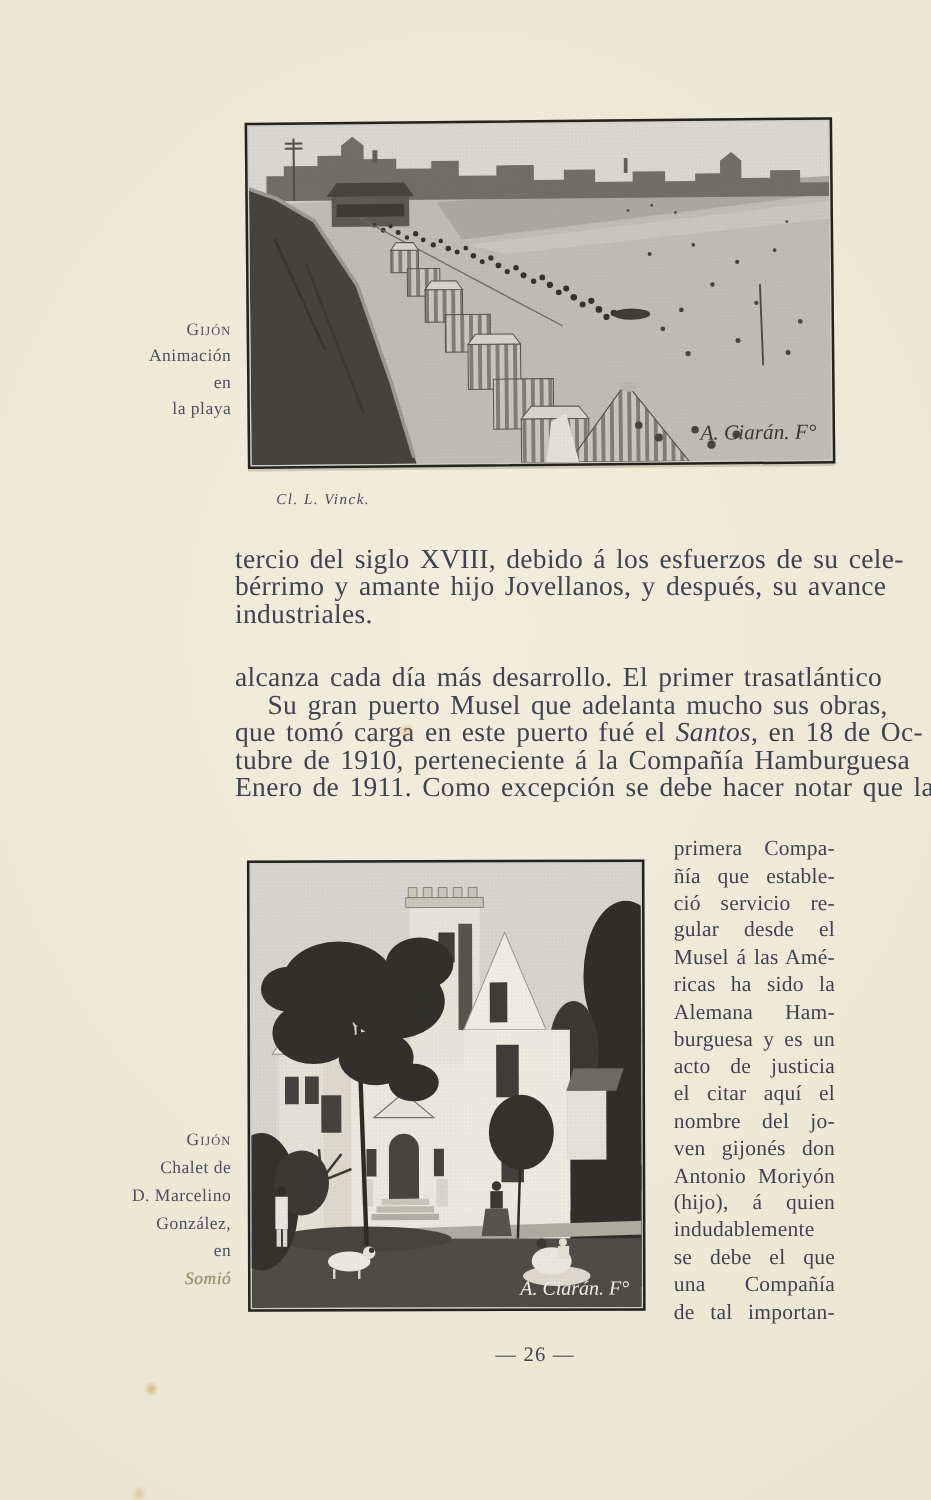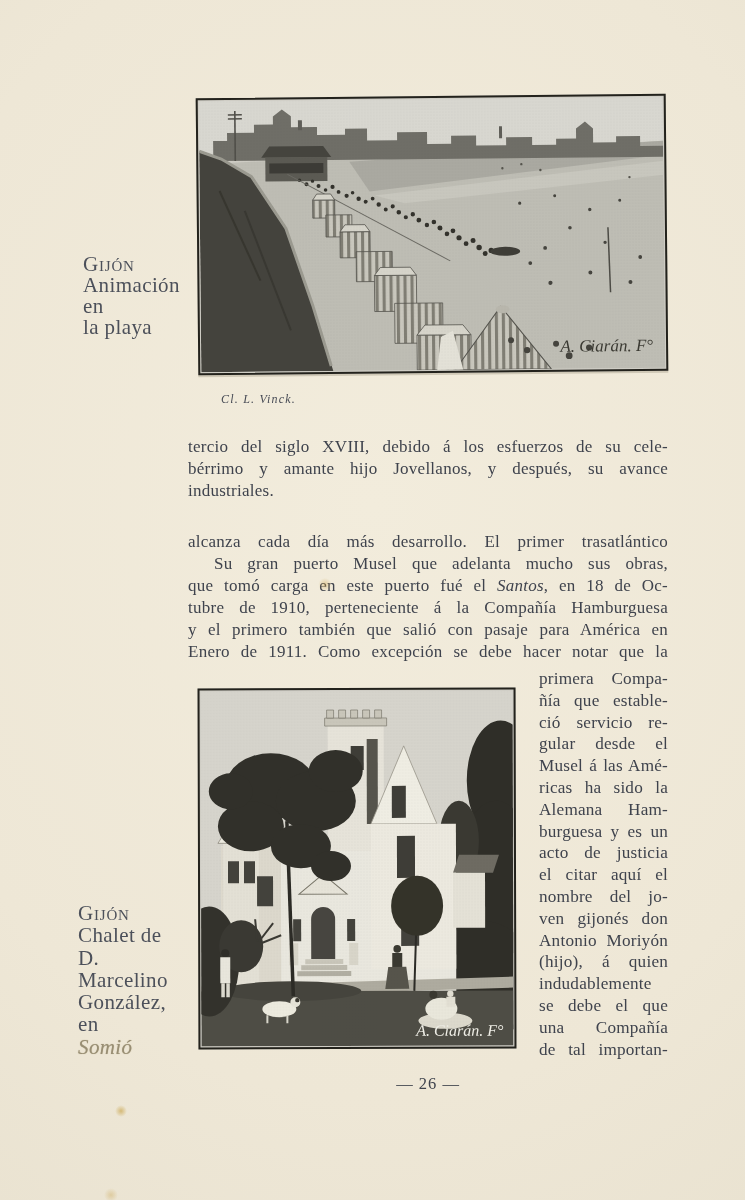--- a/index.html
+++ b/index.html
@@ -13,29 +13,29 @@
   .stain{position:absolute;border-radius:50%;pointer-events:none;}
   .stain.s1{left:318px;top:578px;width:14px;height:13px;background:radial-gradient(circle,#c69b3f66,#c69b3f00 70%);}
   .stain.s2{left:115px;top:1105px;width:12px;height:12px;background:radial-gradient(circle,#b8860b77,#b8860b00 70%);}
   .stain.s3{left:104px;top:1188px;width:14px;height:14px;background:radial-gradient(circle,#c49a3a55,#c49a3a00 70%);}
 
   .photo{position:absolute;border:2px solid #23221c;background:#cfcdc5;padding:1px;box-sizing:border-box;}
   .photo svg{display:block;}
   #photo1{left:197px;top:96px;width:470px;height:277px;transform:rotate(-0.55deg);box-shadow:0 2px 0 #cfc8b6;}
   #photo2{left:198px;top:688px;width:318px;height:361px;transform:rotate(-0.15deg);}
 
-  .margin-caption{position:absolute;text-align:left;color:#4c505a;font-size:21px;letter-spacing:.4px;}
+  .margin-caption{position:absolute;text-align:right;color:#4c505a;font-size:14px;letter-spacing:.4px;}
   #caption1{left:83px;top:254px;width:102px;line-height:21px;}
   #caption2{left:78px;top:902px;width:107px;line-height:22.3px;}
   .cap-head{font-variant:small-caps;letter-spacing:.8px;}
   .cap-faded{color:#988e74;text-shadow:0 0 1px #b9ad8e;font-style:italic;}
 
   .credit{position:absolute;left:221px;top:392px;font-style:italic;font-size:12px;letter-spacing:1.2px;color:#474b55;}
 
-  .textblock{position:absolute;left:188px;width:480px;font-size:17px;line-height:21.9px;letter-spacing:.25px;word-spacing:2.5px;}
+  .textblock{position:absolute;left:188px;width:480px;font-size:22px;line-height:21.9px;letter-spacing:.25px;word-spacing:2.5px;}
   #para1{top:436px;}
   #para2{top:531px;}
   .jline{text-align:justify;text-align-last:justify;white-space:nowrap;}
   .jline.indent{text-indent:26px;}
   .ital{font-style:italic;}
 
   #column{position:absolute;left:539px;top:668px;width:129px;font-size:17.2px;line-height:21.8px;letter-spacing:.2px;}
   #column .jline{white-space:nowrap;}
 
   .pagenum{position:absolute;left:188px;top:1074px;width:480px;text-align:center;font-size:16.5px;letter-spacing:1px;color:#3f434d;}
@@ -186,21 +186,20 @@
     <div class="jline">tercio del siglo XVIII, debido á los esfuerzos de su cele-</div>
     <div class="jline">bérrimo y amante hijo Jovellanos, y después, su avance</div>
     <div>industriales.</div>
   </div>
 
   <div class="textblock" id="para2">
     <div class="jline">alcanza cada día más desarrollo. El primer trasatlántico</div>
     <div class="jline indent">Su gran puerto Musel que adelanta mucho sus obras,</div>
     <div class="jline"><span>que tomó carga en este puerto fué el </span><span class="ital">Santos</span><span>, en 18 de Oc-</span></div>
     <div class="jline">tubre de 1910, perteneciente á la Compañía Hamburguesa</div>
-    <div class="jline">y el primero también que salió con pasaje para América en</div>
     <div class="jline">Enero de 1911. Como excepción se debe hacer notar que la</div>
   </div>
 
   <div class="photo" id="photo2">
     <svg width="312" height="355" viewBox="0 0 312 355">
 
       <rect width="312" height="355" fill="#d6d4cc"></rect>
 
       <g fill="#2f2e28">
         <ellipse cx="300" cy="90" rx="34" ry="60"></ellipse>

